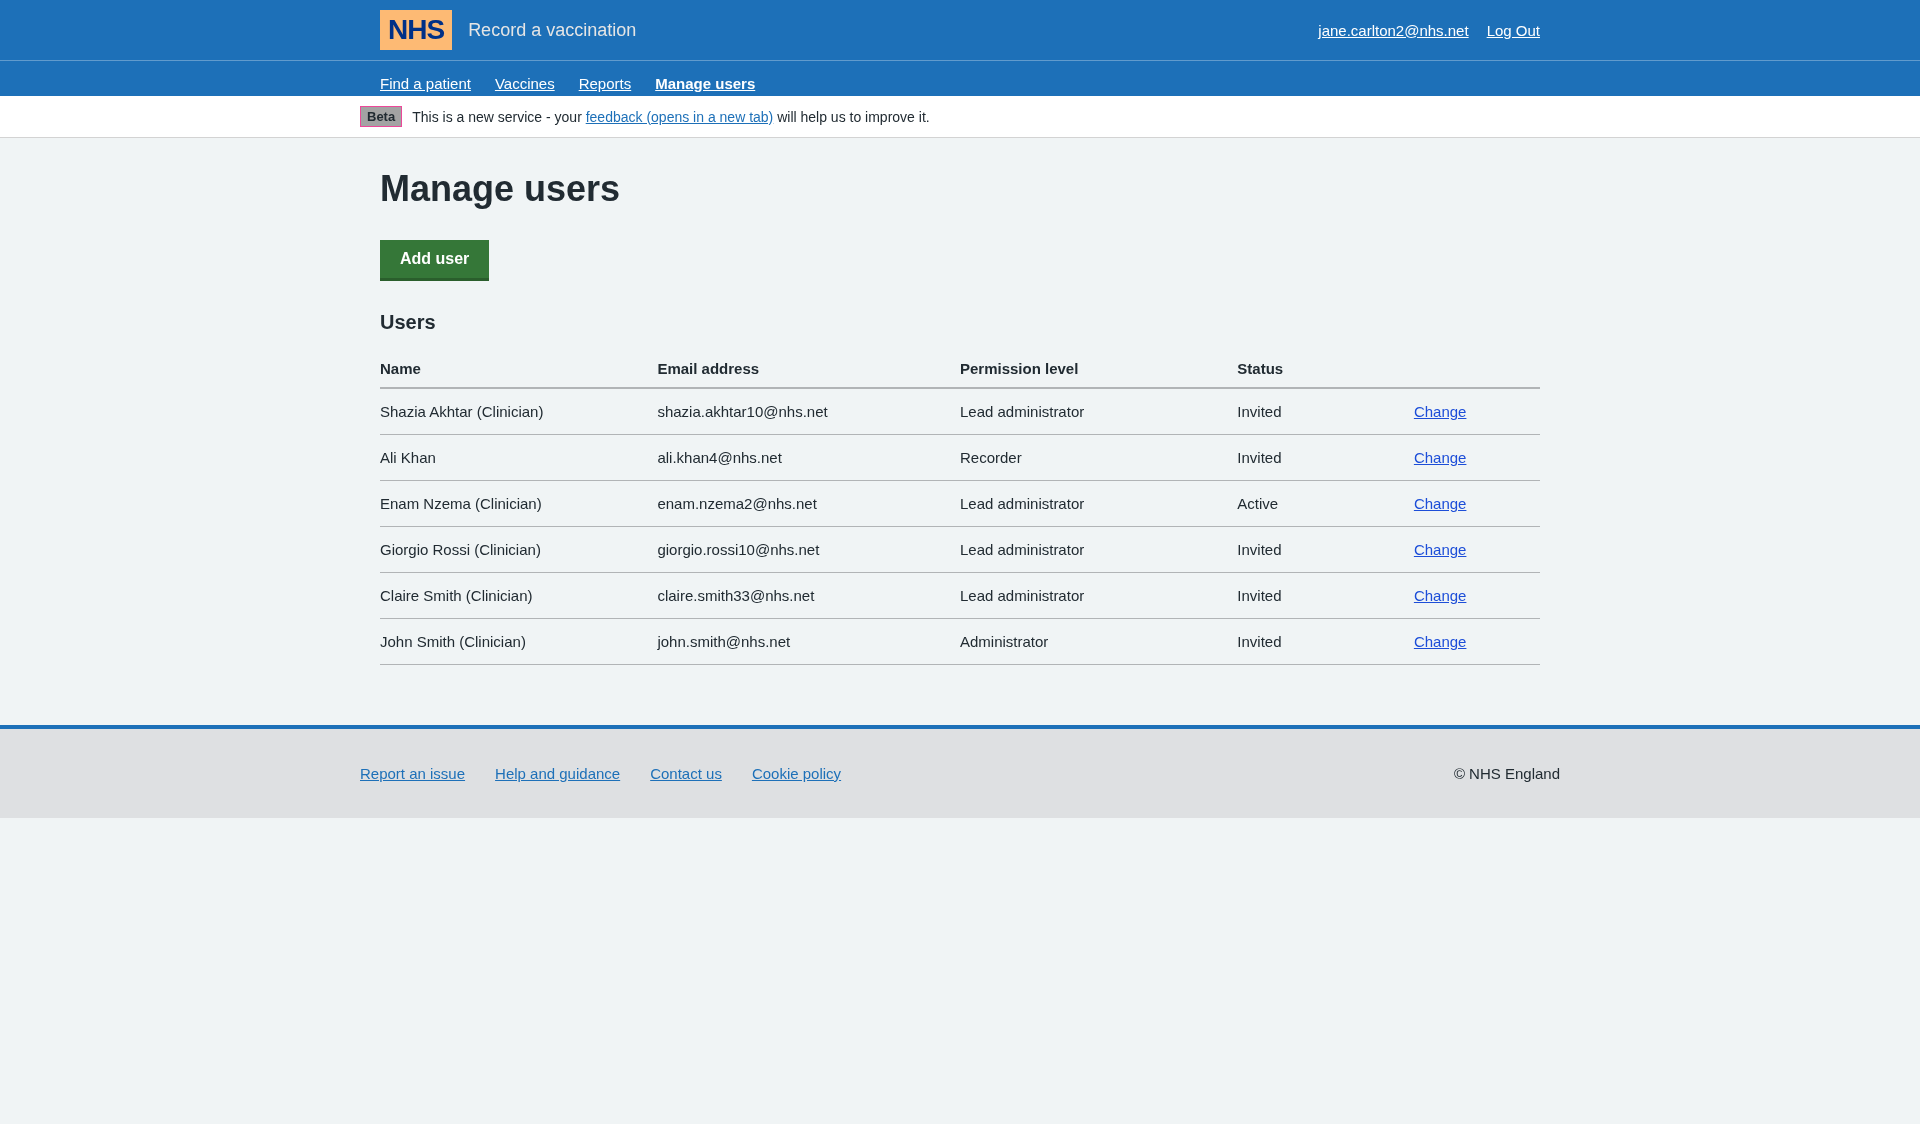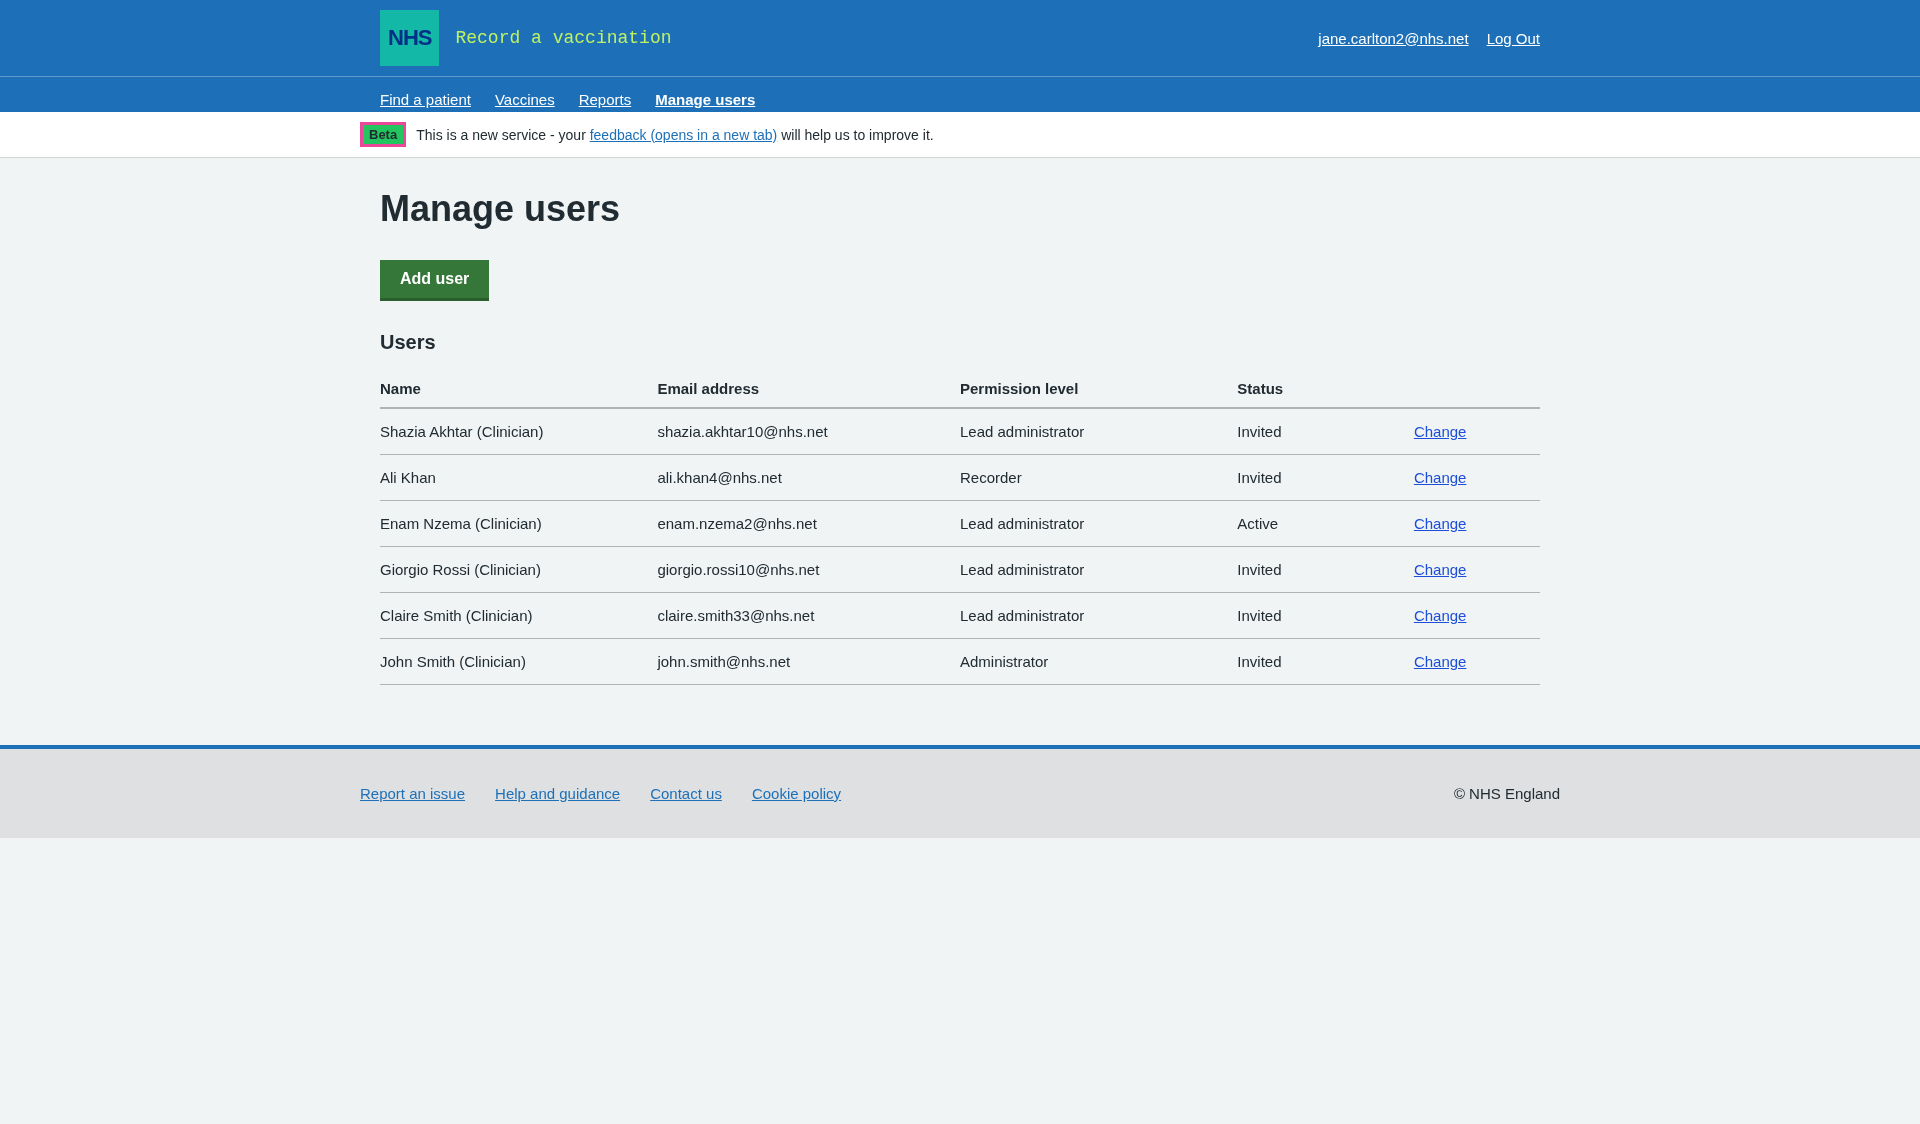--- a/index.html
+++ b/index.html
@@ -1,36 +1,36 @@
 <!DOCTYPE html>
 <html><head>
   <meta charset="utf-8">
   <style>
     * { margin: 0; padding: 0; box-sizing: border-box; }
     body { font-family: Arial, sans-serif; font-size: 16px; background: #f0f4f5; color: #212b32; }
 
     
     .header { background: #1d70b8; padding: 0; }
     .header-inner { display: flex; align-items: center; justify-content: space-between; padding: 10px 20px; max-width: 1200px; margin: 0 auto; }
-    .nhs-logo { background: #14b8a6; padding: 15px 8px; display: inline-block; font-weight: 900; font-size: 22px; color: #003087; letter-spacing: -1px; margin-right: 16px; }
-    .header-title { color: #bef264; font-size: 18px; font-weight: 400; font-family: Liberation Mono, monospace; }
+    .nhs-logo { background: #fdba74; padding: 4px 8px; display: inline-block; font-weight: 900; font-size: 28px; color: #003087; letter-spacing: -1px; margin-right: 16px; }
+    .header-title { color: #e5e5e5; font-size: 18px; font-weight: 400; }
     .header-brand { display: flex; align-items: center; }
     .header-user { display: flex; align-items: center; gap: 18px; }
     .header-user a { color: #fff; text-decoration: underline; font-size: 15px; }
 
     
     .nav { background: #1d70b8; border-top: 1px solid rgba(255,255,255,0.3); }
     .nav-inner { display: flex; align-items: center; padding: 0 20px; max-width: 1200px; margin: 0 auto; gap: 0; }
     .nav-link { color: #fff; text-decoration: underline; font-size: 15px; padding: 14px 16px 4px 0; margin-right: 8px; cursor: pointer; }
     .nav-link.active { font-weight: bold; }
 
     
     .beta-banner { background: #fff; padding: 10px 20px; border-bottom: 1px solid #d3d3d3; font-size: 14px; color: #212b32; }
     .beta-banner-inner { max-width: 1200px; margin: 0 auto; display: flex; align-items: center; gap: 10px; }
-    .beta-tag { border: 3px solid #ec4899; padding: 2px 6px; font-size: 13px; font-weight: 700; background: #22c55e; }
+    .beta-tag { border: 1px solid #ec4899; padding: 2px 6px; font-size: 13px; font-weight: 700; background: #a3a3a3; }
     .beta-banner a { color: #1d70b8; }
 
     
     .main { max-width: 1200px; margin: 0 auto; padding: 30px 20px 60px; }
 
     .page-title { font-size: 36px; font-weight: 700; margin-bottom: 30px; color: #212b32; }
 
     .add-user-btn { background: #357738; color: #fff; border: none; padding: 10px 20px; font-size: 16px; font-weight: 700; cursor: pointer; border-bottom: 3px solid #2a5e2c; margin-bottom: 30px; }
 
     .users-section-title { font-size: 20px; font-weight: 700; margin-bottom: 16px; }

